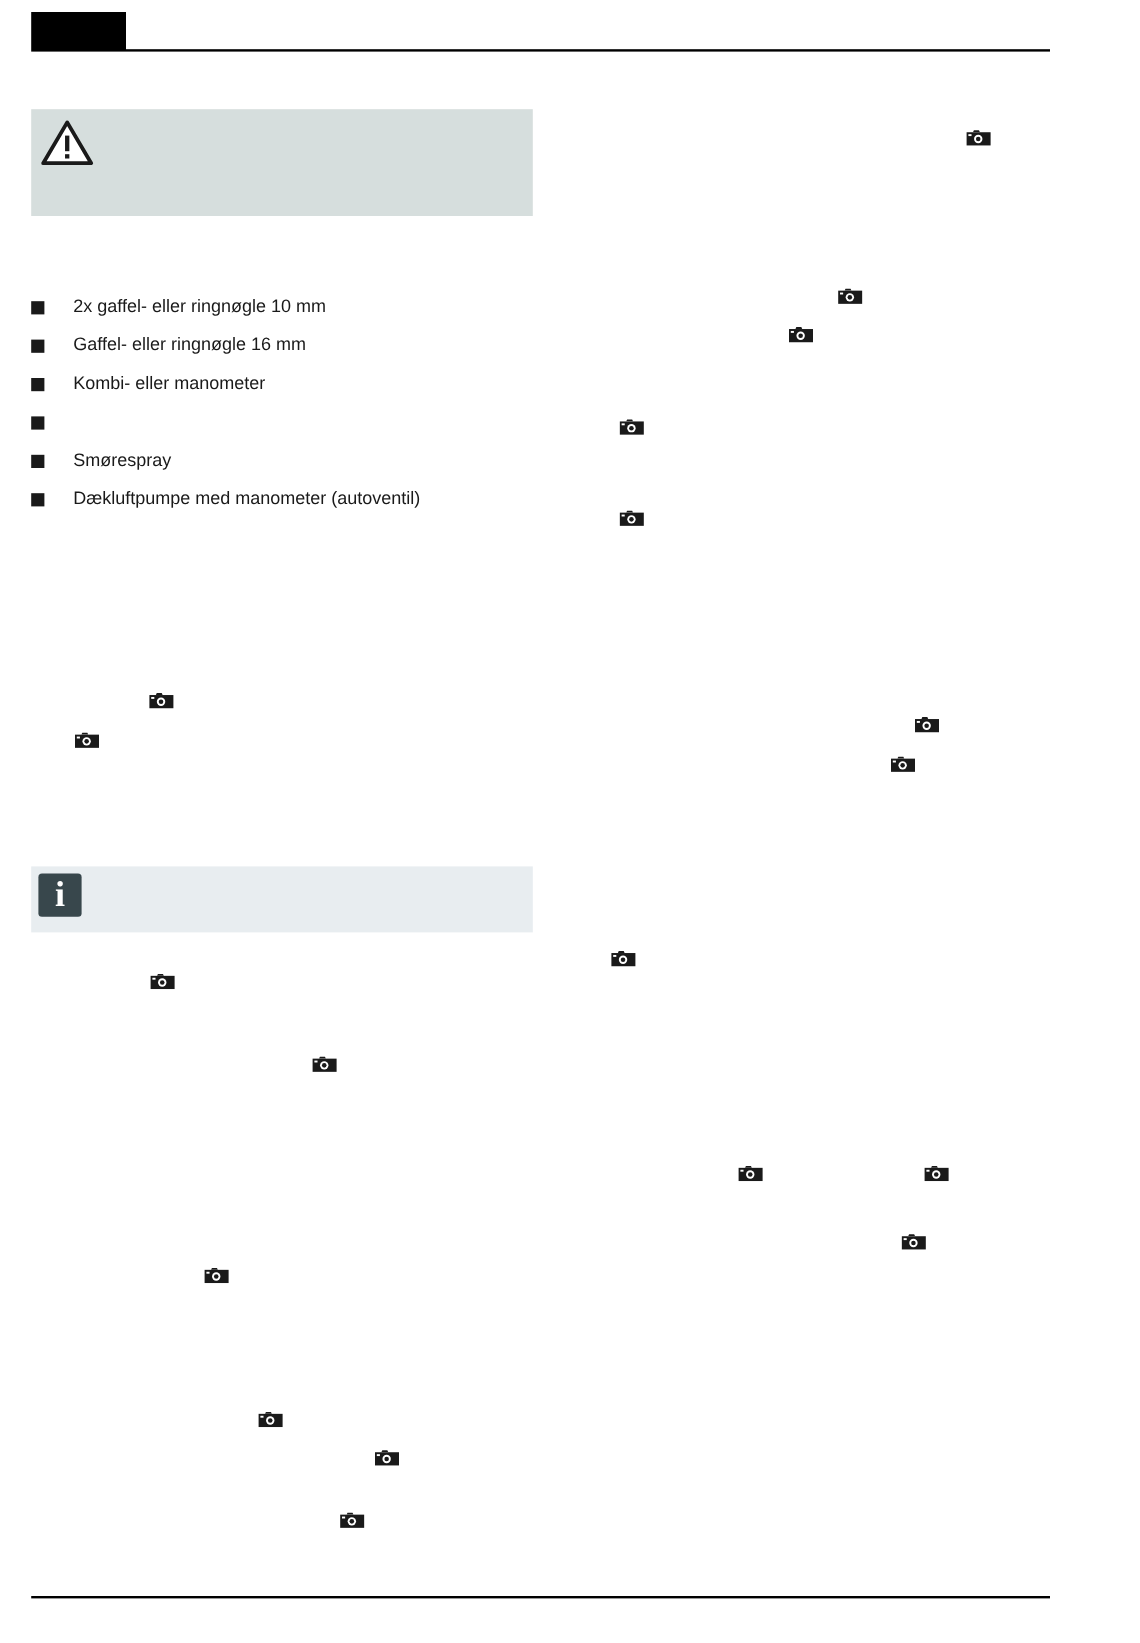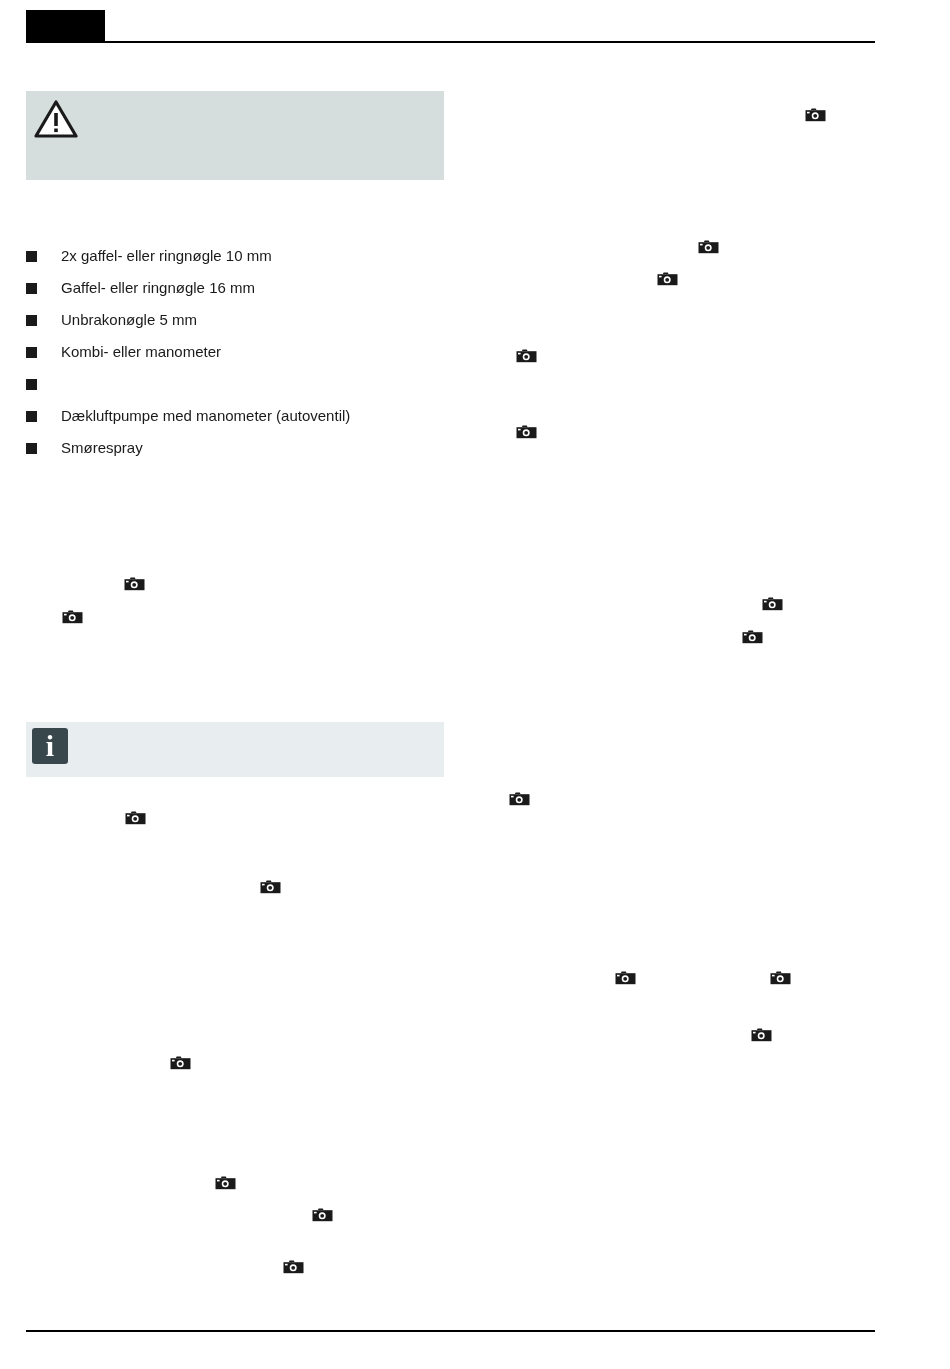--- a/index.html
+++ b/index.html
@@ -160,37 +160,33 @@
     <div class="tool-item">
       <span class="tool-bullet"></span>
       <span class="tool-label">2x gaffel- eller ringnøgle 10 mm</span>
     </div>
     <div class="tool-item">
       <span class="tool-bullet"></span>
       <span class="tool-label">Gaffel- eller ringnøgle 16 mm</span>
     </div>
     <div class="tool-item">
       <span class="tool-bullet"></span>
-      <span class="tool-label">Unbrakonøgle 5 mm</span>
-    </div>
-    <div class="tool-item">
-      <span class="tool-bullet"></span>
       <span class="tool-label">Kombi- eller manometer</span>
     </div>
     <div class="tool-item">
       <span class="tool-bullet"></span>
       <span class="tool-label"></span>
     </div>
     <div class="tool-item">
       <span class="tool-bullet"></span>
+      <span class="tool-label">Smørespray</span>
+    </div>
+    <div class="tool-item">
+      <span class="tool-bullet"></span>
       <span class="tool-label">Dækluftpumpe med manometer (autoventil)</span>
-    </div>
-    <div class="tool-item">
-      <span class="tool-bullet"></span>
-      <span class="tool-label">Smørespray</span>
     </div>
   </div>
 
   <div class="callout info">
     <div class="info-icon">i</div>
     <div class="callout-body"></div>
   </div>
 
   <div class="footer-rule"></div>
 

